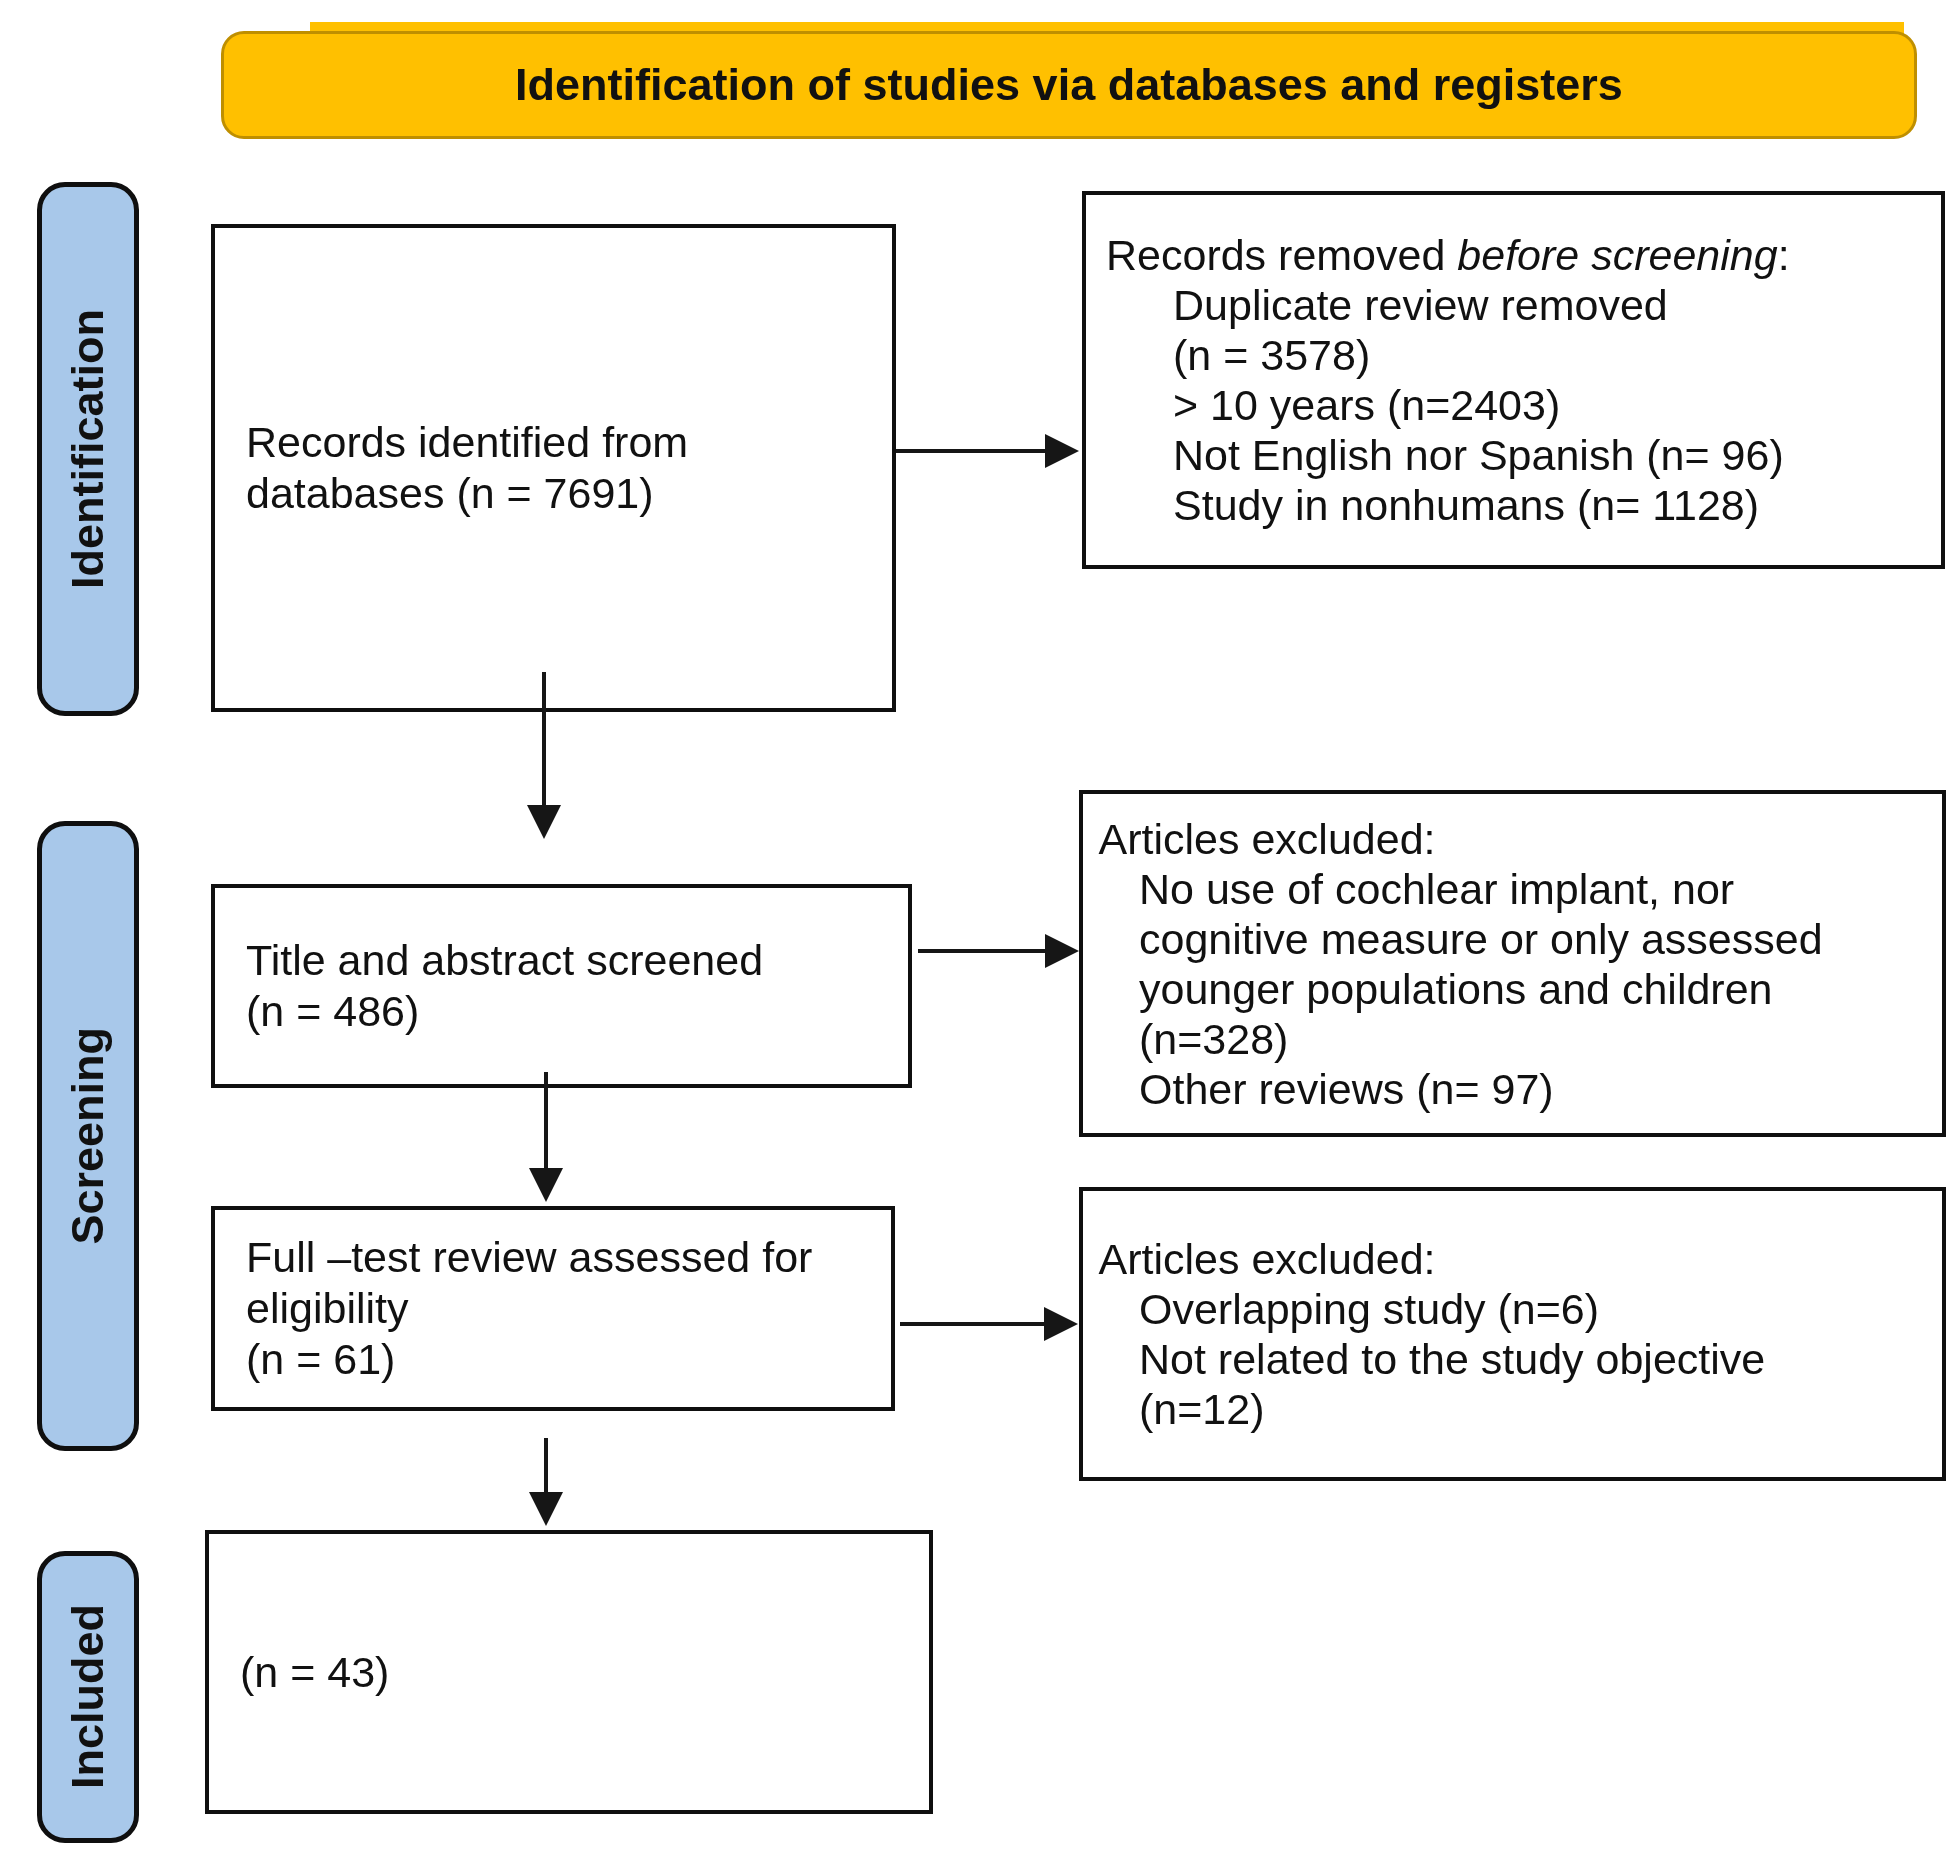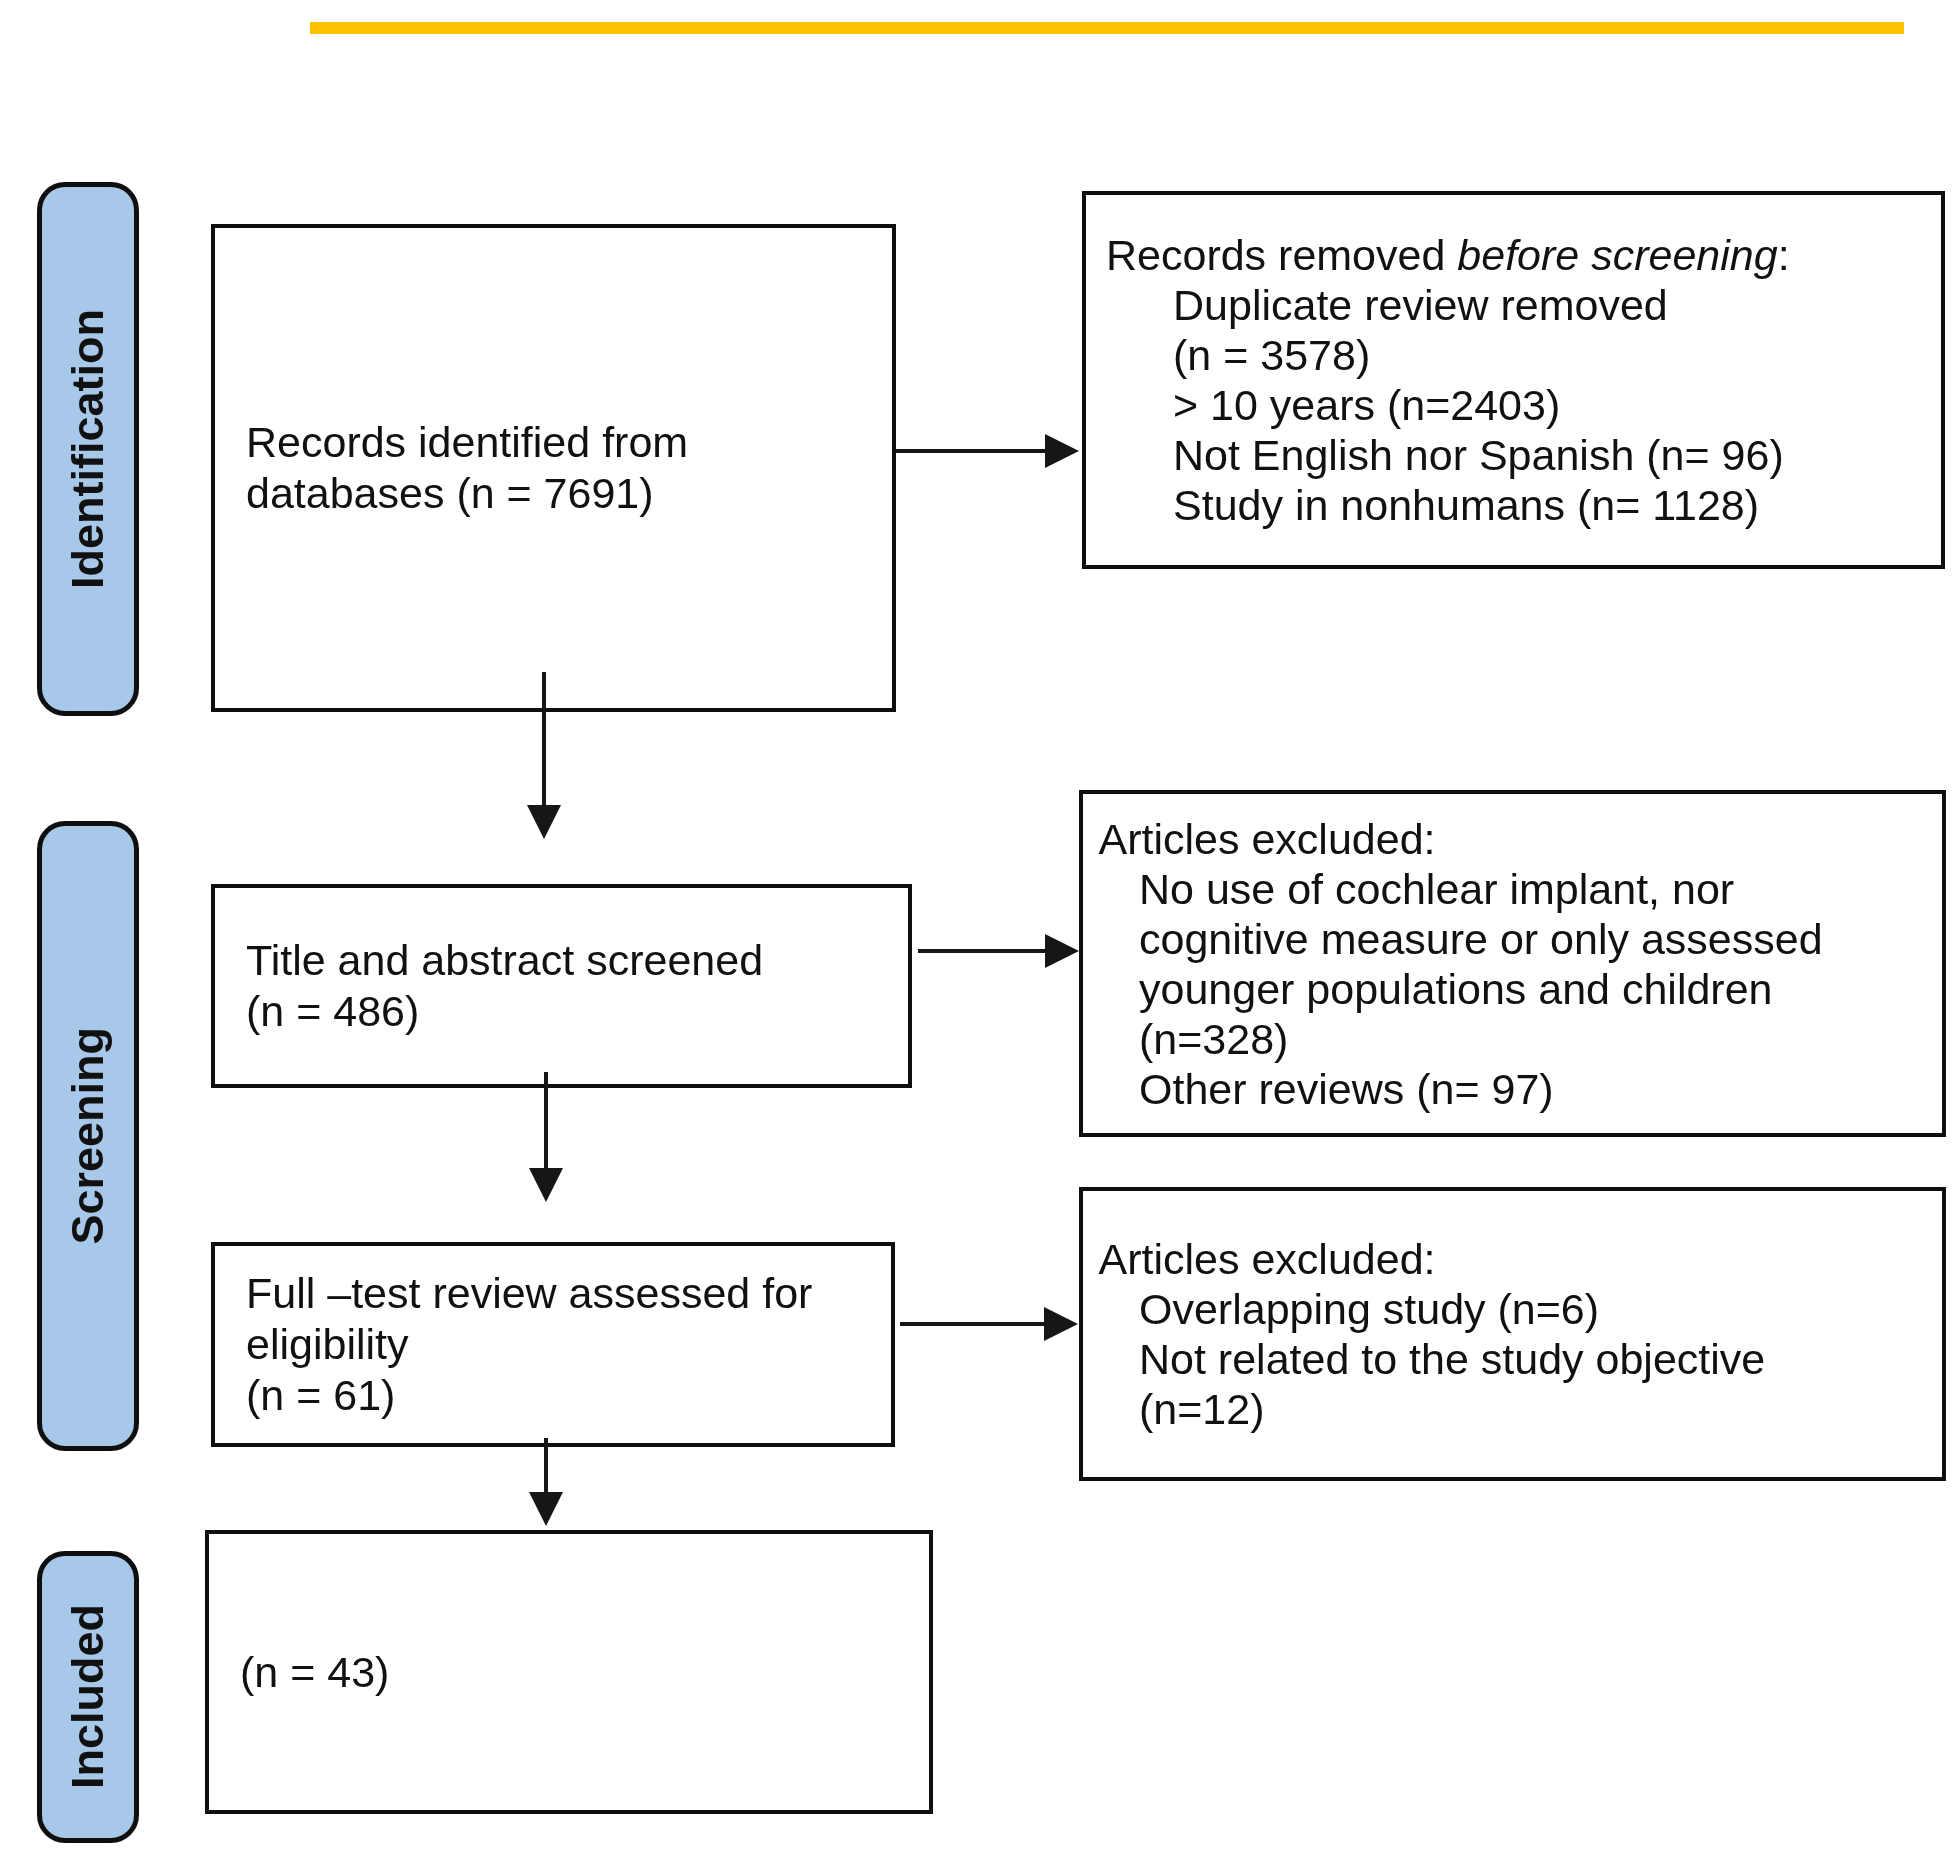--- a/index.html
+++ b/index.html
@@ -38,21 +38,21 @@
   .stage-included{top:1551px;height:292px;}
   
   .fbox{
     position:absolute;background:#ffffff;border:4.6px solid #0F0F0F;
     box-sizing:border-box;
     display:flex;flex-direction:column;justify-content:center;
   }
   .fbox .line{font-size:43px;line-height:51px;padding-left:31px;}
   .box-records{left:211px;top:180px;width:685px;height:488px;margin-top:44px;}
   .box-title-abstract{left:211px;top:884px;width:701px;height:204px;}
-  .box-fulltext{left:211px;top:1206px;width:684px;height:205px;margin-top:36px;}
+  .box-fulltext{left:211px;top:1206px;width:684px;height:205px;}
   .box-included{left:205px;top:1530px;width:728px;height:284px;}
   
   .rbox{
     position:absolute;background:#ffffff;border:4.6px solid #0F0F0F;
     box-sizing:border-box;
     display:flex;flex-direction:column;justify-content:center;
   }
   .rbox .intro{font-size:43px;line-height:50px;padding-left:20px;}
   .rbox .item{font-size:43px;line-height:50px;}
   .rbox-removed{left:1082px;top:191px;width:863px;height:378px;}
@@ -78,20 +78,23 @@
     border-top:34px solid #161616;
   }
 </style>
 </head>
 <body>
 
 <div class="canvas">
 
   <div class="top-strip"></div>
 
+  <div class="header">
+    <span>Identification of studies via databases and registers</span>
+  </div>
 
   <div class="stage stage-identification">
     <span class="vtext">Identification</span>
   </div>
   <div class="stage stage-screening">
     <span class="vtext">Screening</span>
   </div>
   <div class="stage stage-included">
     <span class="vtext">Included</span>
   </div>

